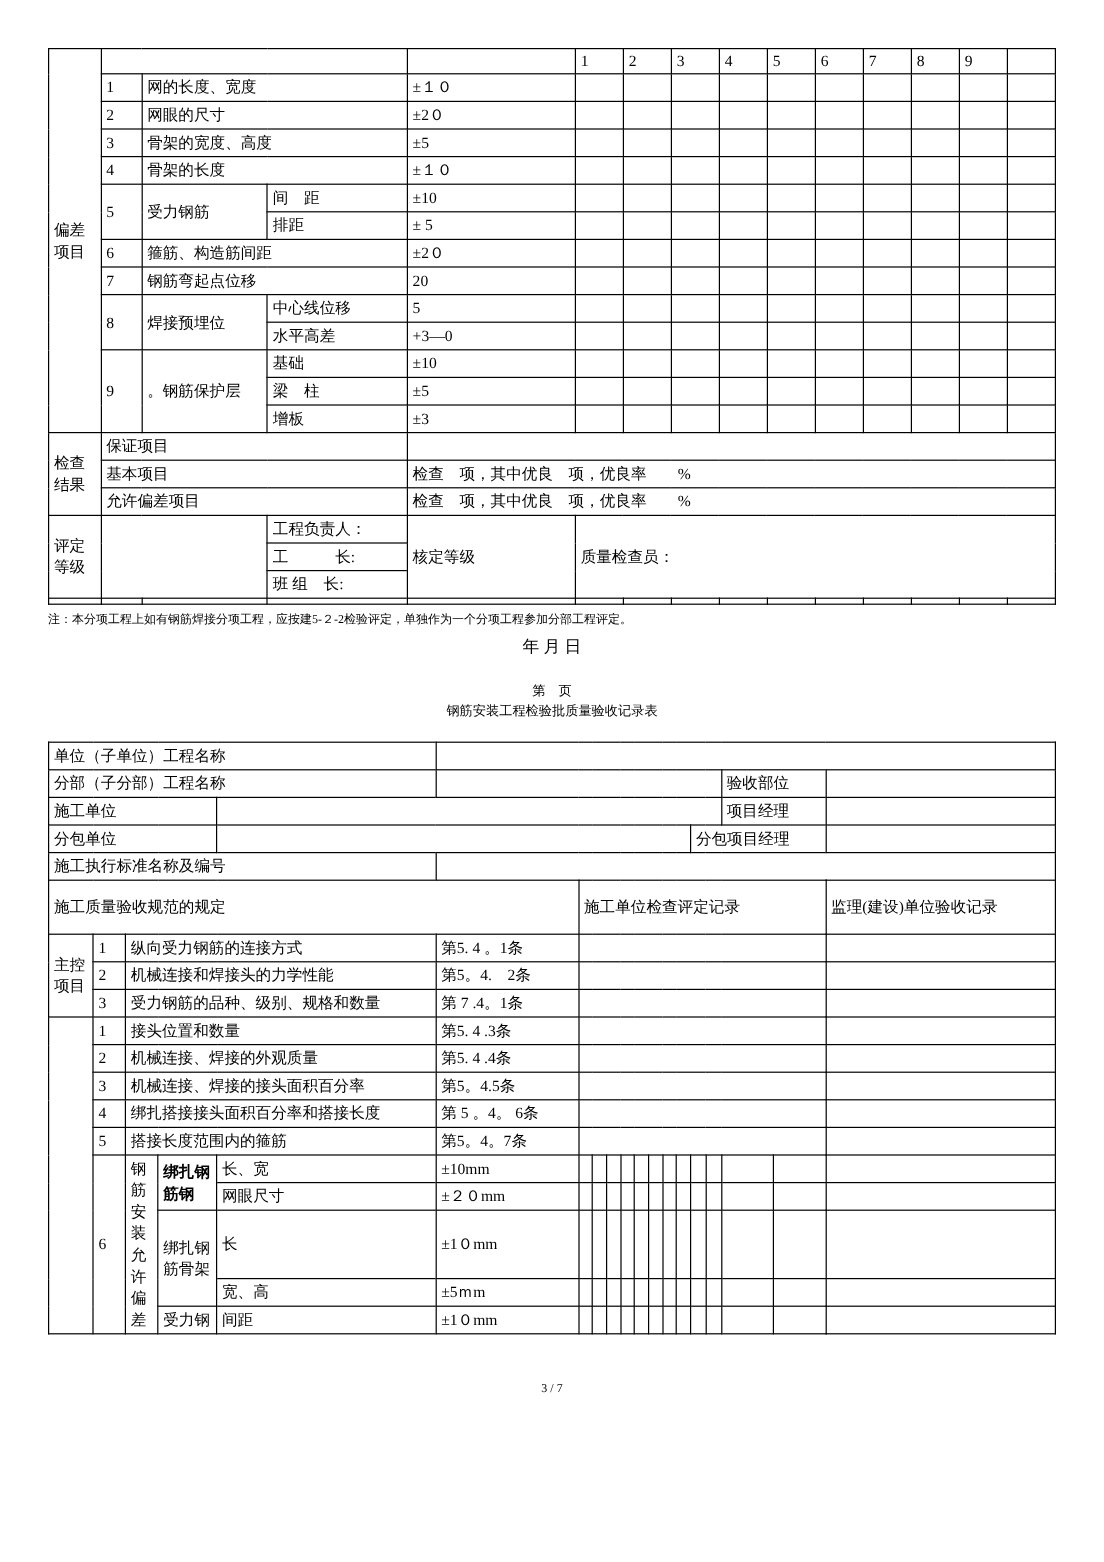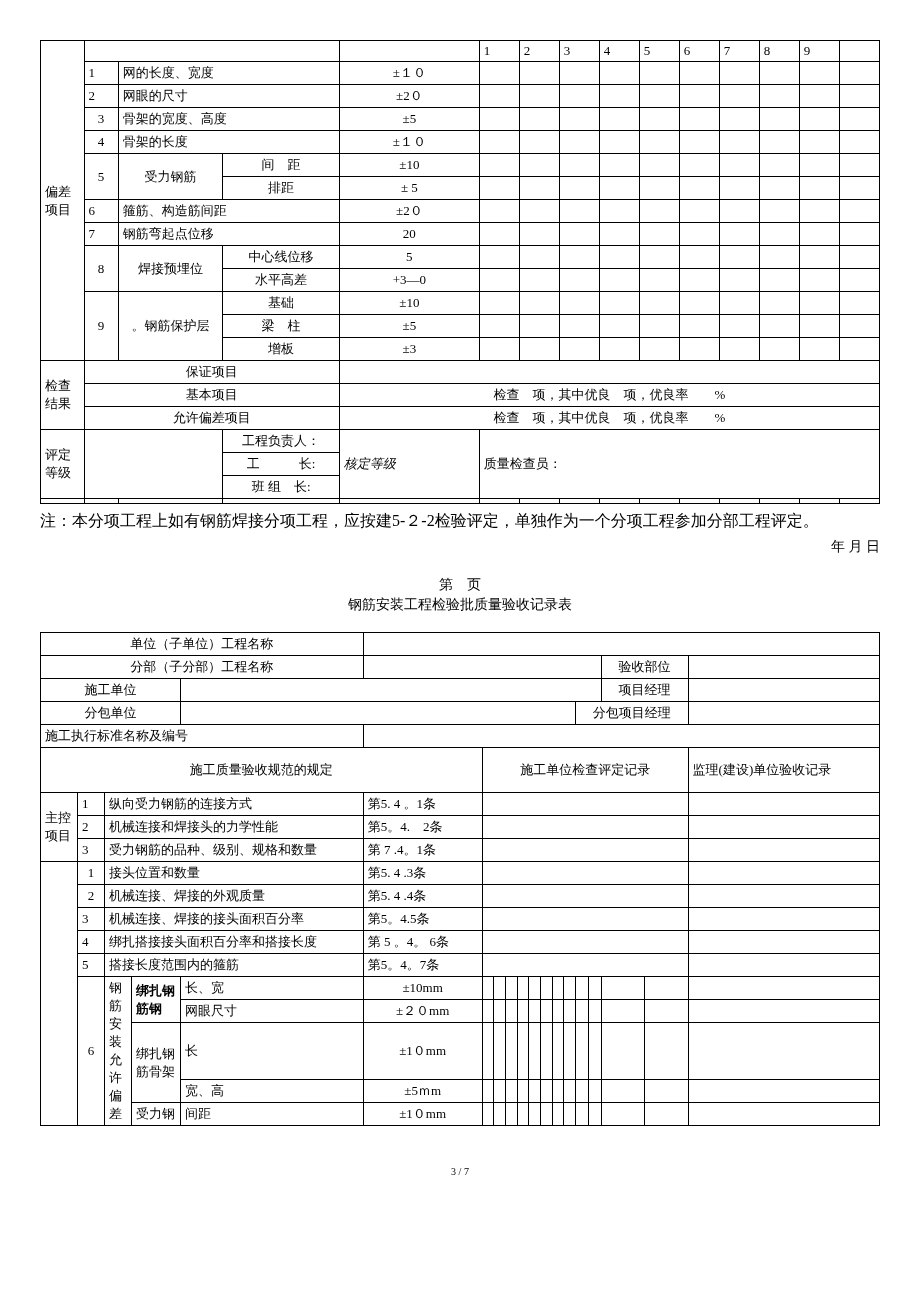--- a/index.html
+++ b/index.html
@@ -14,33 +14,33 @@
       border-collapse: collapse;
       width: 100%;
       margin: 0;
     }
     td {
       border: 1px solid black;
       padding: 2px 4px;
       vertical-align: middle;
       font-size: 13px;
     }
-    .center { text-align: center; }
+    .center { }
     .note {
       margin: 6px 0;
-      font-size: 16px;
+      font-size: 10px;
       line-height: 1.4;
     }
     .date-right {
-      text-align: right;
+      text-align: center;
       margin: 4px 0 20px 0;
     }
     .title-center {
       text-align: center;
-      font-size: 14px;
+      font-size: 11px;
       margin: 2px 0;
     }
     .page-num {
       text-align: center;
       margin-top: 40px;
       font-size: 10px;
     }
     .narrow { width: 20px; }
     .sm { width: 25px; }
   </style>
@@ -273,21 +273,21 @@
   </tr>
   <tr>
     <td colspan="3" class="center">允许偏差项目</td>
     <td colspan="11" class="center">检查　项，其中优良　项，优良率　　%</td>
   </tr>
 
   <tr>
     <td rowspan="3"><span>评定等级</span></td>
     <td rowspan="3" colspan="2"></td>
     <td class="center">工程负责人：</td>
-    <td rowspan="3" style="width:40px;font-style:italic;">核定等级</td>
+    <td rowspan="3" style="width:40px;">核定等级</td>
     <td rowspan="3" colspan="10">质量检查员：</td>
   </tr>
   <tr>
         <td class="center">工　　　长:</td>
       </tr>
   <tr>
         <td class="center">班 组　长:</td>
       </tr>
   <tr>
     <td></td>

